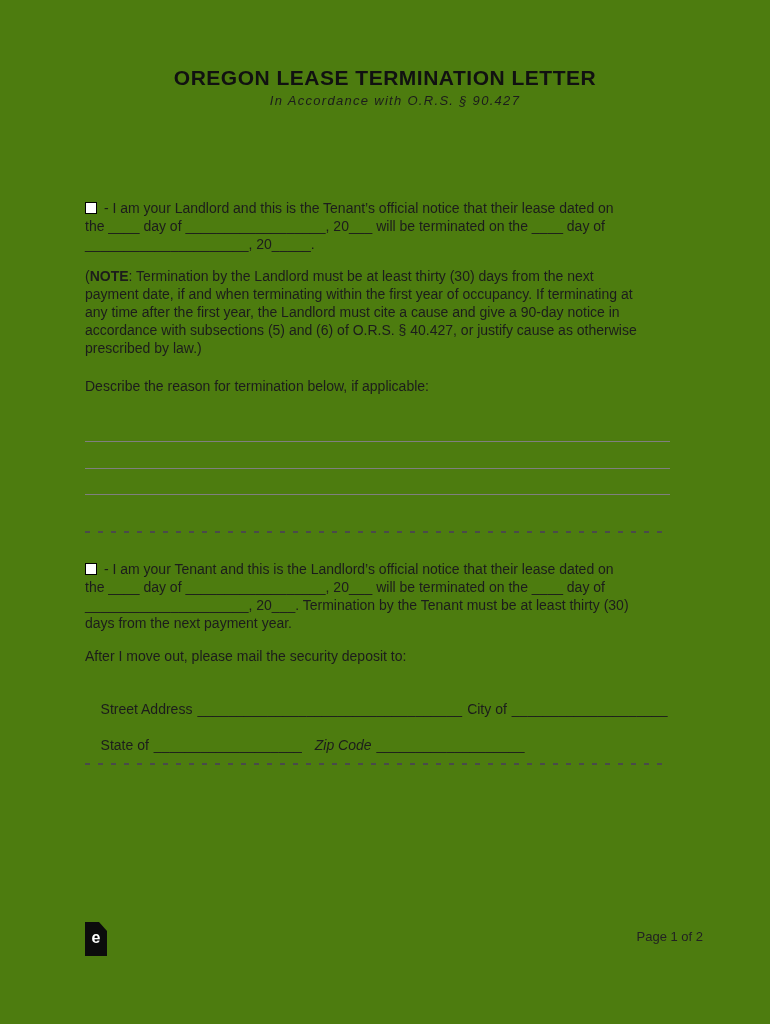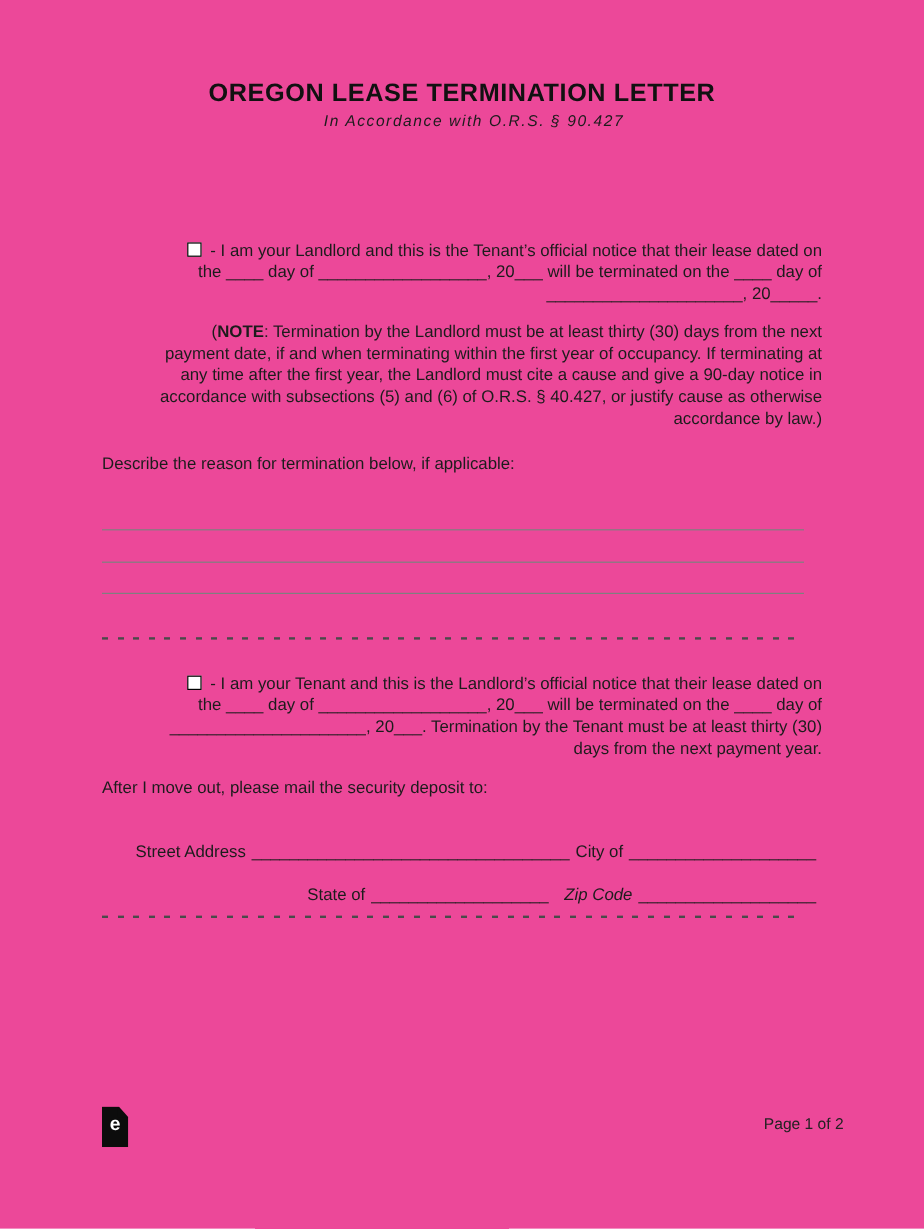--- a/index.html
+++ b/index.html
@@ -1,38 +1,38 @@
 <!DOCTYPE html>
 <html><head>
 <meta charset="utf-8">
 <style>
   html,body{margin:0;padding:0;background:#fff;}
   .doc{
     position:relative;
     width:770px;height:1024px;
-    background:#ec4899;
+    background:#4d7c0f;
     font-family:"Liberation Sans","DejaVu Sans",sans-serif;
     color:#1c1c1c;
     overflow:hidden;
   }
   .title{
     position:absolute;top:66px;left:0;width:770px;
     text-align:center;font-weight:bold;font-size:21px;
     letter-spacing:0.5px;color:#111;
   }
   .subtitle{
     position:absolute;top:93px;left:0;width:770px;
     text-align:center;font-style:italic;font-size:13px;
     letter-spacing:1.3px;color:#1c1c1c;margin-left:10px;
   }
   .para{
     position:absolute;left:85px;width:600px;
     font-size:14px;line-height:18px;
   }
-  .line{white-space:pre;text-align:right;}
+  .line{white-space:pre;}
   .cb{
     display:inline-block;width:10px;height:10px;
     border:1.4px solid #000;background:#fff;
     vertical-align:-1px;margin-right:3px;
   }
   .bold{font-weight:bold;}
   .rule{
     position:absolute;left:85px;width:585px;height:1px;
     background:#7f7f7f;
   }
@@ -74,21 +74,21 @@
     <div class="line"><span class="cb"></span><span> - I am your Landlord and this is the Tenant’s official notice that their lease dated on</span></div>
     <div class="line">the ____ day of __________________, 20___ will be terminated on the ____ day of</div>
     <div class="line">_____________________, 20_____.</div>
   </div>
 
   <div class="para" style="top:267px">
     <div class="line"><span>(</span><span class="bold">NOTE</span><span>: Termination by the Landlord must be at least thirty (30) days from the next</span></div>
     <div class="line">payment date, if and when terminating within the first year of occupancy. If terminating at</div>
     <div class="line">any time after the first year, the Landlord must cite a cause and give a 90-day notice in</div>
     <div class="line">accordance with subsections (5) and (6) of O.R.S. § 40.427, or justify cause as otherwise</div>
-    <div class="line">accordance by law.)</div>
+    <div class="line">prescribed by law.)</div>
   </div>
 
   <div class="para" style="top:377px">Describe the reason for termination below, if applicable:</div>
 
   <div class="rule" style="top:441px"></div>
   <div class="rule" style="top:468px"></div>
   <div class="rule" style="top:494px"></div>
 
   <div class="dash" style="top:531px"></div>
 

